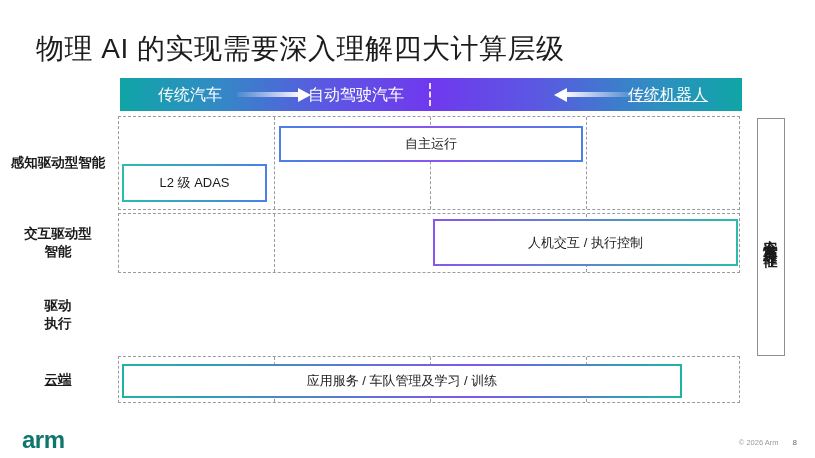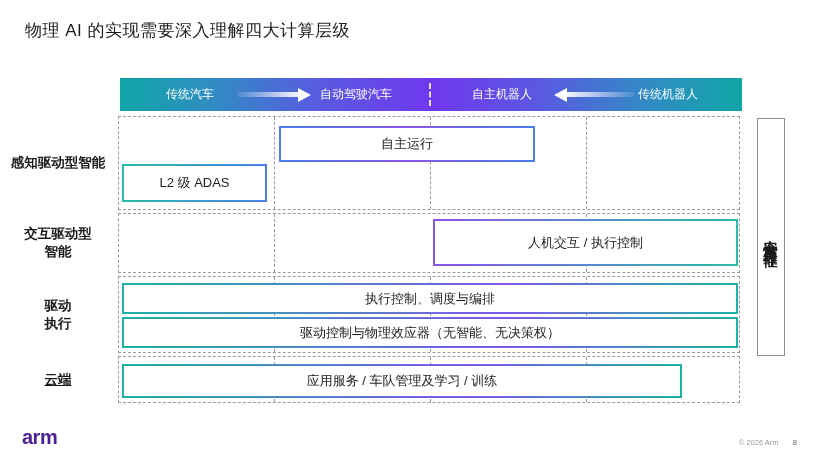--- a/index.html
+++ b/index.html
@@ -1,27 +1,27 @@
 <!DOCTYPE html>
 <html><head>
 <meta charset="utf-8">
 <style>
   html,body{margin:0;padding:0;background:#fff;}
   body{font-family:"Liberation Sans","DejaVu Sans",sans-serif;}
   .slide{position:relative;width:815px;height:458px;background:#fff;overflow:hidden;}
 
-  .title{position:absolute;left:20px;top:14px;margin:5px;font-size:17px;font-weight:500;
+  .title{position:absolute;left:20px;top:14px;margin:16px;font-size:28px;font-weight:500;
          color:#1c1c1c;letter-spacing:0.5px;}
 
   
   .hbar{position:absolute;left:120px;top:78px;width:622px;height:33px;
         background:linear-gradient(90deg,#0fa5a6 0%,#2f8ec2 14%,#5b58e2 33%,#7038ee 50%,#5b58e2 67%,#2f8ec2 86%,#0fa5a6 100%);}
   .hlabel{position:absolute;top:0;height:33px;line-height:33px;width:110px;text-align:center;
-          color:#fff;font-size:12px;font-weight:500;}
-  .hl1{left:15px;} .hl2{left:181px;} .hl3{left:327px;} .hl4{left:493px;}
+          color:#fff;font-size:16px;font-weight:500;}
+  .hl1{left:15px;} .hl2{left:181px;} .hl3{left:327px;} .hl4{left:493px;text-decoration:underline;}
   .hdivider{position:absolute;left:309px;top:5px;height:23px;width:0;
             border-left:2px dashed rgba(255,255,255,0.85);}
   .arrow{position:absolute;top:9px;height:15px;display:flex;align-items:center;}
   .arrow-r{left:117px;width:74px;}
   .arrow-l{left:434px;width:80px;}
   .arrow .tail{height:5px;flex:1;}
   .arrow-r .tail{background:linear-gradient(90deg,rgba(255,255,255,0.08),rgba(255,255,255,0.95));}
   .arrow-l .tail{background:linear-gradient(270deg,rgba(255,255,255,0.08),rgba(255,255,255,0.95));}
   .arrow .head{width:0;height:0;border-top:7px solid transparent;border-bottom:7px solid transparent;}
   .arrow-r .head{border-left:13px solid #fff;}
@@ -33,21 +33,21 @@
   .row2{top:213px;height:60px;}
   .row3{top:276px;height:77px;}
   .row4{top:356px;height:47px;}
   .coldiv{position:absolute;top:0;bottom:0;width:0;border-left:1px dashed #979ca3;}
   .c1{left:155px;} .c2{left:311px;} .c3{left:467px;}
 
   
   .gbox{position:absolute;padding:2px;box-sizing:border-box;display:flex;}
   .gbox .inner{flex:1;background:#fff;display:flex;align-items:center;justify-content:center;
                font-size:13px;color:#1b1b1b;text-align:center;white-space:nowrap;}
-  .b-auto   {left:160px;top:9px; width:256px;height:36px;
+  .b-auto   {left:160px;top:9px; width:304px;height:36px;
              background:linear-gradient(90deg,#4a80e8,#8a55ee 50%,#4a80e8);}
   .b-l2     {left:3px;  top:47px;width:145px;height:38px;
              background:linear-gradient(90deg,#2bbcab,#4a80e8);}
   .b-prog   {left:474px;top:47px;width:145px;height:38px;
              background:linear-gradient(90deg,#4a80e8,#2bbcab);}
   .b-info   {left:3px;  top:5px; width:305px;height:47px;
              background:linear-gradient(90deg,#2bbcab,#8a55ee);}
   .b-hmi    {left:314px;top:5px; width:305px;height:47px;
              background:linear-gradient(90deg,#8a55ee,#2bbcab);}
   .b-exec   {left:3px;  top:6px; width:616px;height:31px;
@@ -67,42 +67,41 @@
   .rl4{top:356px;height:47px;text-decoration:underline;}
 
   
   .sidebox{position:absolute;left:757px;top:118px;width:28px;height:238px;
            border:1px solid #8b9097;background:#fff;box-sizing:border-box;
            display:flex;align-items:center;justify-content:center;}
   .sidebox span{writing-mode:vertical-rl;text-orientation:upright;
                 font-size:14px;font-weight:600;color:#1b1b1b;letter-spacing:2.5px;}
 
   
-  .logo{position:absolute;left:22px;top:426px;font-size:20px;font-weight:700;
-        color:#4c1d95;letter-spacing:-0.5px;}
+  .logo{position:absolute;left:22px;top:426px;font-size:24px;font-weight:700;
+        color:#0f766e;letter-spacing:-0.5px;}
   .footmeta{position:absolute;right:18px;top:438px;display:flex;gap:14px;align-items:flex-start;}
   .copyright{font-size:7.5px;color:#9a9a9a;}
   .pagenum{font-size:8px;color:#6a6a6a;}
 </style>
 </head>
 <body>
 
 <div class="slide">
 
   <h1 class="title">物理 AI 的实现需要深入理解四大计算层级</h1>
 
   <div class="hbar">
     <span class="hlabel hl1">传统汽车</span>
     <div class="arrow arrow-r">
       <div class="tail"></div>
       <div class="head"></div>
     </div>
     <span class="hlabel hl2">自动驾驶汽车</span>
     <div class="hdivider"></div>
-    <span class="hlabel hl3">自主机器人</span>
     <div class="arrow arrow-l">
       <div class="head"></div>
       <div class="tail"></div>
     </div>
     <span class="hlabel hl4">传统机器人</span>
   </div>
 
   <div class="row row1">
     <div class="coldiv c1"></div>
     <div class="coldiv c2"></div>
@@ -116,31 +115,20 @@
   </div>
 
   <div class="row row2">
     <div class="coldiv c1"></div>
     <div class="coldiv c3"></div>
     <div class="gbox b-hmi">
       <div class="inner">人机交互 / 执行控制</div>
     </div>
   </div>
 
-  <div class="row row3">
-    <div class="coldiv c1"></div>
-    <div class="coldiv c2"></div>
-    <div class="coldiv c3"></div>
-    <div class="gbox b-exec">
-      <div class="inner">执行控制、调度与编排</div>
-    </div>
-    <div class="gbox b-drive">
-      <div class="inner">驱动控制与物理效应器（无智能、无决策权）</div>
-    </div>
-  </div>
 
   <div class="row row4">
     <div class="coldiv c1"></div>
     <div class="coldiv c2"></div>
     <div class="coldiv c3"></div>
     <div class="gbox b-cloud">
       <div class="inner">应用服务 / 车队管理及学习 / 训练</div>
     </div>
   </div>
 

